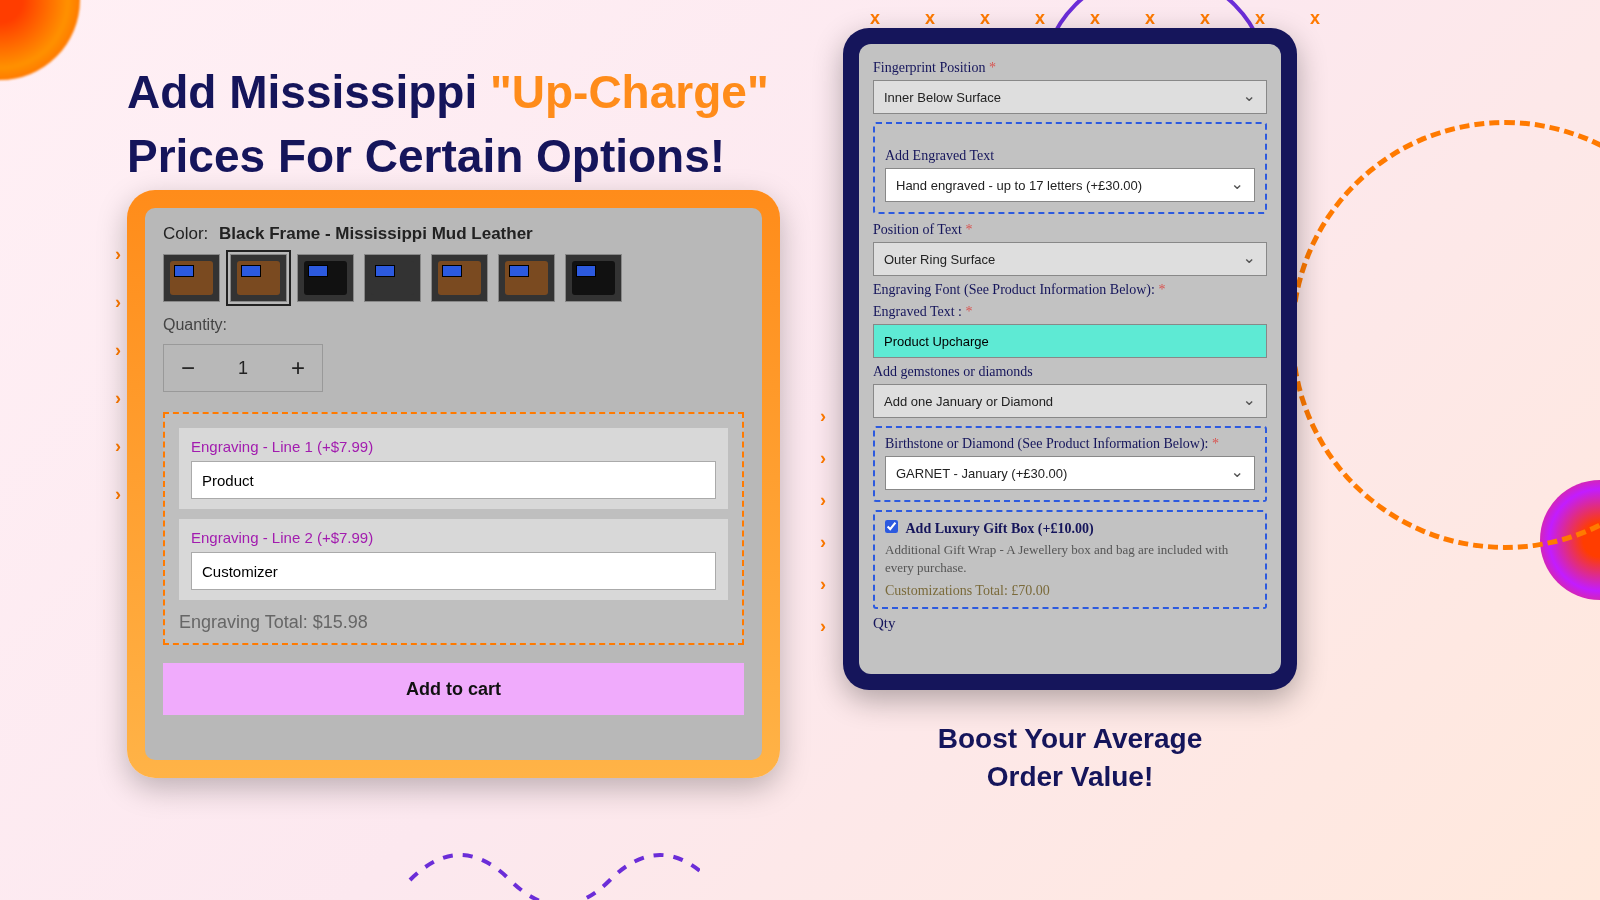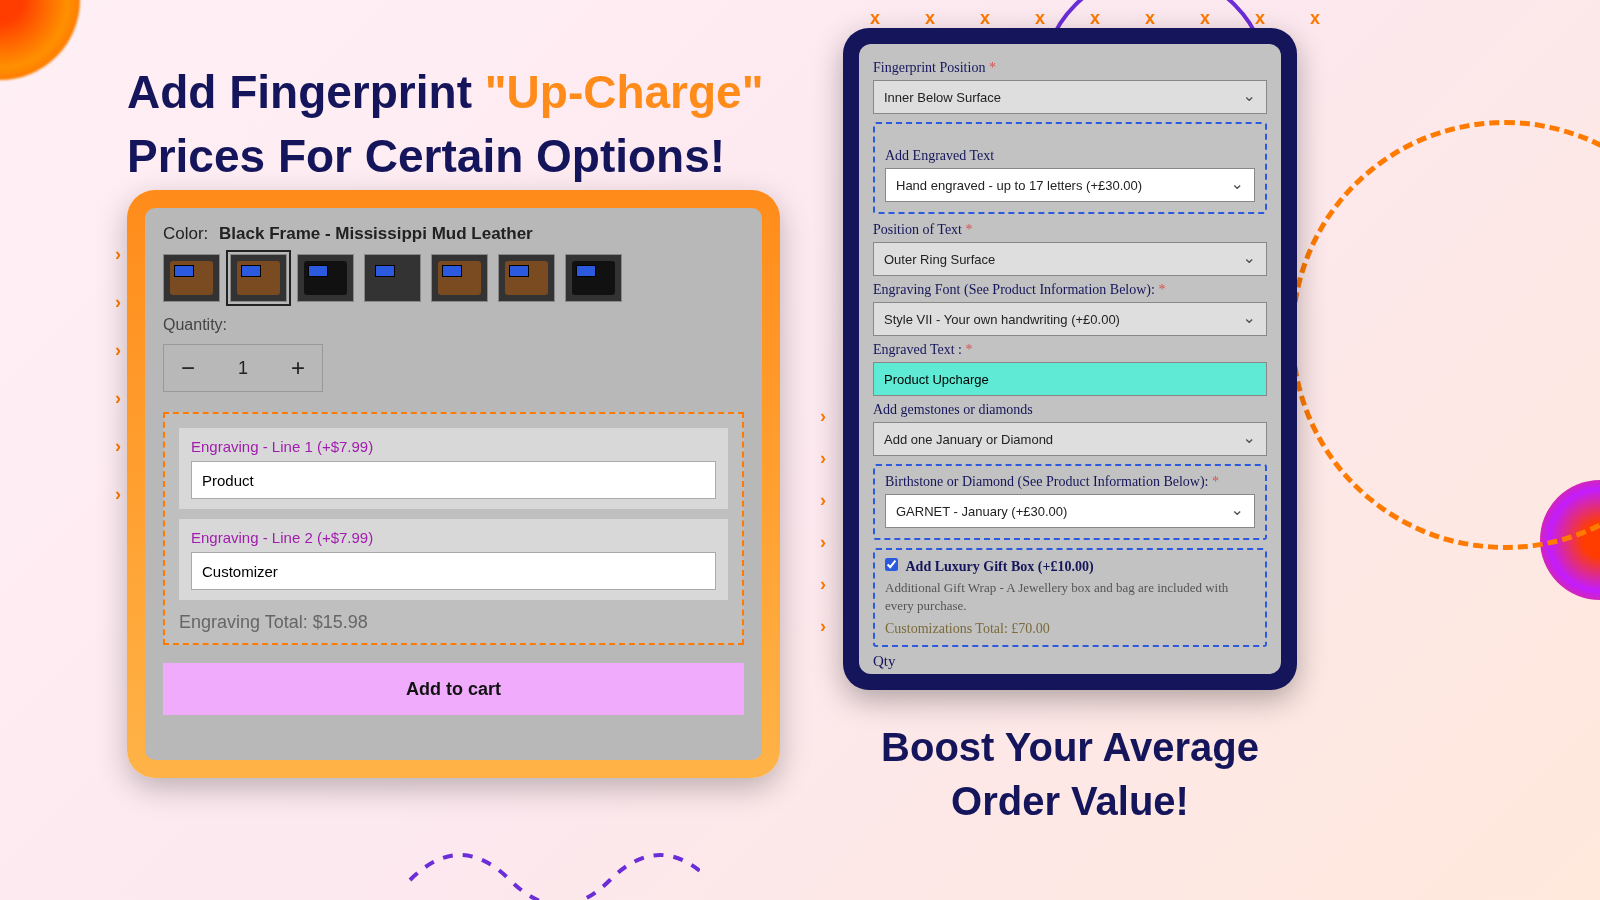--- a/index.html
+++ b/index.html
@@ -78,38 +78,38 @@
   .select-box.white { background:#fff;}
   .select-box::after{ content:"⌄"; position:absolute; right:10px; top:5px; color:#555; font-size:16px;}
   .highlight-box{ border:2px dashed #2c5adf; padding:8px 10px 10px; margin:8px 0; border-radius:3px;}
   .text-input { width:100%; height:34px; background:#5eead4; border:1px solid #888; padding:0 10px; font-size:13px;}
   .giftbox { border:2px dashed #2c5adf; padding:8px 10px; font-family: Georgia, serif; font-size:14px; color:#15155b; margin-top:8px; border-radius:3px;}
   .giftbox input[type=checkbox]{ accent-color:#2c5adf; margin-right:4px;}
   .gift-sub{ color:#555; font-size:13px; margin-top:4px; line-height:1.4;}
   .cust-total{ color:#7a6a3a; font-size:14px; margin-top:6px;}
   .qty-r{ font-family: Georgia, serif; font-size:15px; margin-top:6px;}
   
-  .tagline { position:absolute; left:870px; top:720px; width:400px; text-align:center; font-family:'Arial Black',Arial; font-weight:900; font-size:40px; line-height:1.35; color:#15155b;}
+  .tagline { position:absolute; left:870px; top:720px; width:400px; text-align:center; font-family:'Arial Black',Arial; font-weight:900; font-size:28px; line-height:1.35; color:#15155b;}
 </style>
 </head>
 <body>
 
 <div class="deco-circle-tl"></div>
 <div class="deco-circle-br"></div>
 <div class="deco-dashed-circle"></div>
 <div class="deco-purple-arc"></div>
 <div class="deco-xrow" style="top:8px; left:870px;">x x x x x x x x x</div>
 <div class="deco-chevrons">›<br>›<br>›<br>›<br>›<br>›</div>
 <div class="deco-chevrons2">›<br>›<br>›<br>›<br>›<br>›</div>
 <svg class="deco-squiggle">
     <path d="M10,60 Q60,10 110,60 T210,60 T310,60"></path>
   </svg>
 
 <div class="headline">
-  <span>Add Fingerprint </span><span class="accent">"Up-Charge"</span><br>
+  <span>Add Mississippi </span><span class="accent">"Up-Charge"</span><br>
   <span>Prices For Certain Options!</span>
 </div>
 
 <div class="card-left">
   <div class="card-left-inner">
     <div class="color-row">
       <span class="lbl">Color:</span>
       <span class="val">Black Frame - Mississippi Mud Leather</span>
     </div>
     <div class="swatches">
@@ -177,23 +177,20 @@
           <span>Hand engraved - up to 17 letters (+£30.00)</span>
         </div>
     </div>
 
     <div class="field-label"><span>Position of Text</span> <span class="star">*</span></div>
     <div class="select-box">
         <span>Outer Ring Surface</span>
       </div>
 
     <div class="field-label"><span>Engraving Font (See Product Information Below):</span> <span class="star">*</span></div>
-    <div class="select-box">
-        <span>Style VII - Your own handwriting (+£0.00)</span>
-      </div>
 
     <div class="field-label"><span>Engraved Text :</span> <span class="star">*</span></div>
     <input class="text-input" value="Product Upcharge" style="">
 
     <div class="field-label">Add gemstones or diamonds</div>
     <div class="select-box">
         <span>Add one January or Diamond</span>
       </div>
 
     <div class="highlight-box">

